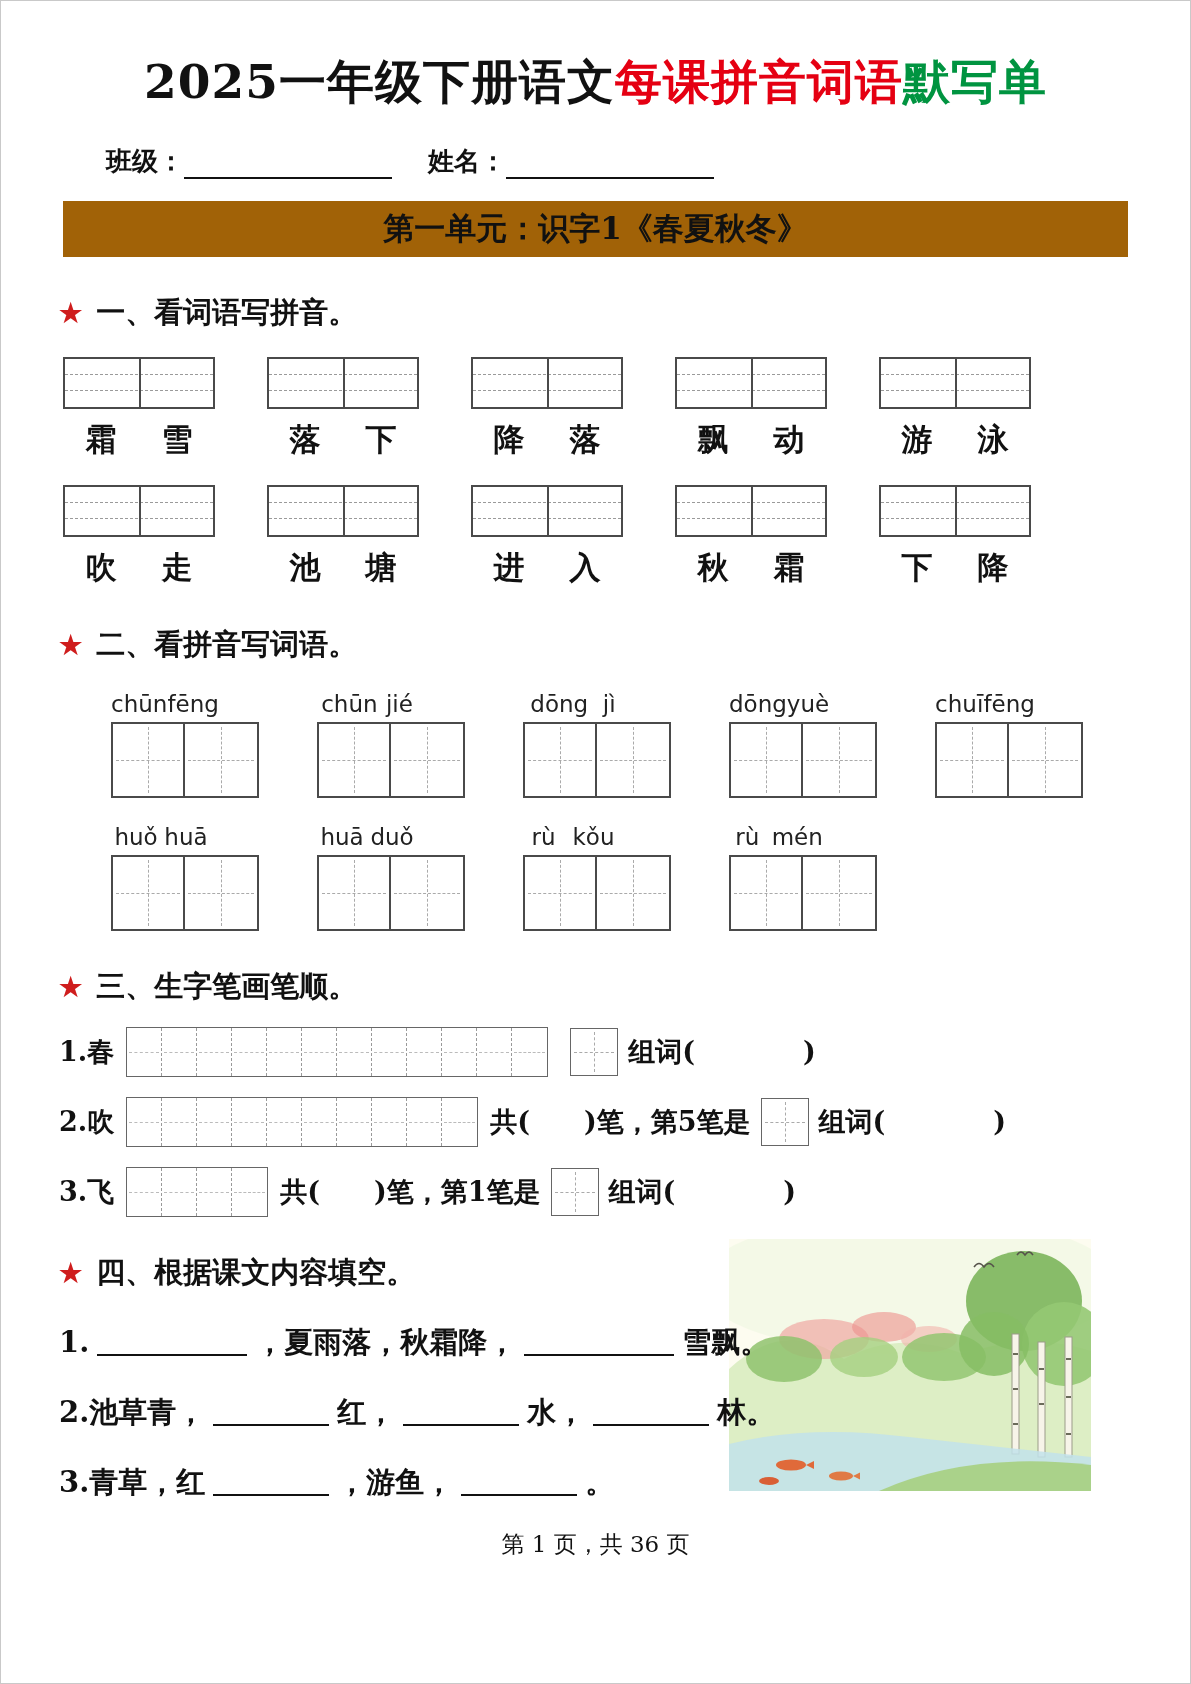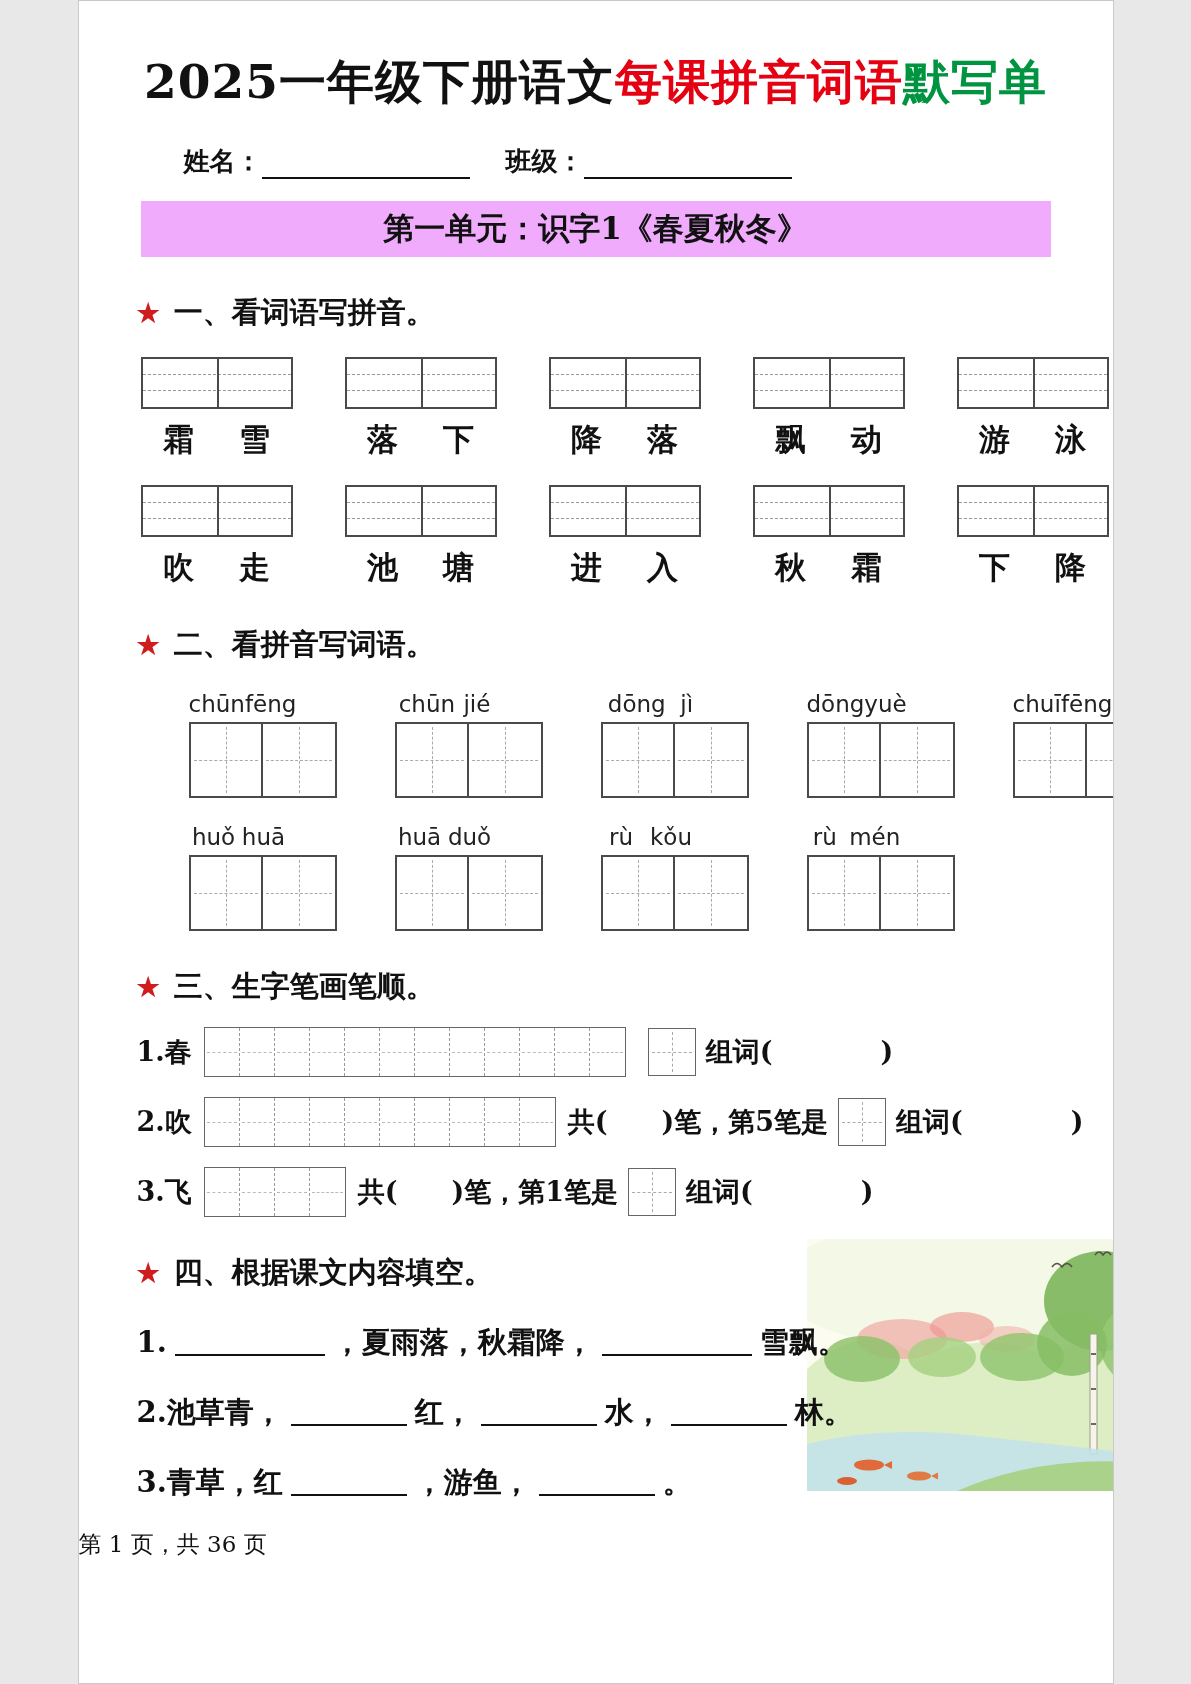--- a/index.html
+++ b/index.html
@@ -1,19 +1,19 @@
 <!DOCTYPE html>
 <html><head>
 <meta charset="utf-8">
 <style>
   * { box-sizing: border-box; }
   html,body { margin:0; padding:0; background:#e8e8e8; }
   .page {
     position: relative;
-    width: 1036px; height: 1684px;
+    width: 1191px; height: 1684px;
     margin: 0 auto;
     background: #ffffff;
     border: 1px solid #c9c9c9;
     overflow: hidden;
     font-family: "DejaVu Serif", "Liberation Serif", serif;
     color: #111;
   }
   
   .title {
     margin-top: 50px;
@@ -39,21 +39,21 @@
   .uline {
     display: inline-block;
     width: 208px; height: 30px;
     border-bottom: 2px solid #111;
   }
 
   
   .banner {
     margin: 22px 62px 16px;
     padding: 7px 0;
-    background: #f0abfc;
+    background: #a16207;
     text-align: center;
     font-size: 31px;
     font-weight: bold;
   }
 
   
   .sec-head {
     margin: 36px 0 0 58px;
     font-size: 29px;
     font-weight: bold;
@@ -170,40 +170,40 @@
   .illustration {
     position: absolute;
     left: 728px; top: 1238px;
     width: 362px; height: 252px;
     z-index: 0;
   }
 
   
   .footer {
     position: absolute; left: 0; right: 0; top: 1528px;
-    text-align: left;
+    text-align: center;
     font-size: 23px;
   }
 </style>
 </head>
 <body>
 
 <div class="page">
 
   <div class="title">
     <span>2025一年级下册语文</span><span class="t-red">每课拼音词语</span><span class="t-green">默写单</span>
   </div>
 
   <div class="form-line">
     <div class="form-item">
+      <span>班级：</span>
+        <span class="uline"></span>
+    </div>
+    <div class="form-item">
       <span>姓名：</span>
-        <span class="uline"></span>
-    </div>
-    <div class="form-item">
-      <span>班级：</span>
         <span class="uline"></span>
     </div>
   </div>
 
   <div class="banner">第一单元：识字1《春夏秋冬》</div>
 
   <div class="sec-head">
     <span class="star">★</span>
     <span>一、看词语写拼音</span>
       <span>。</span>

